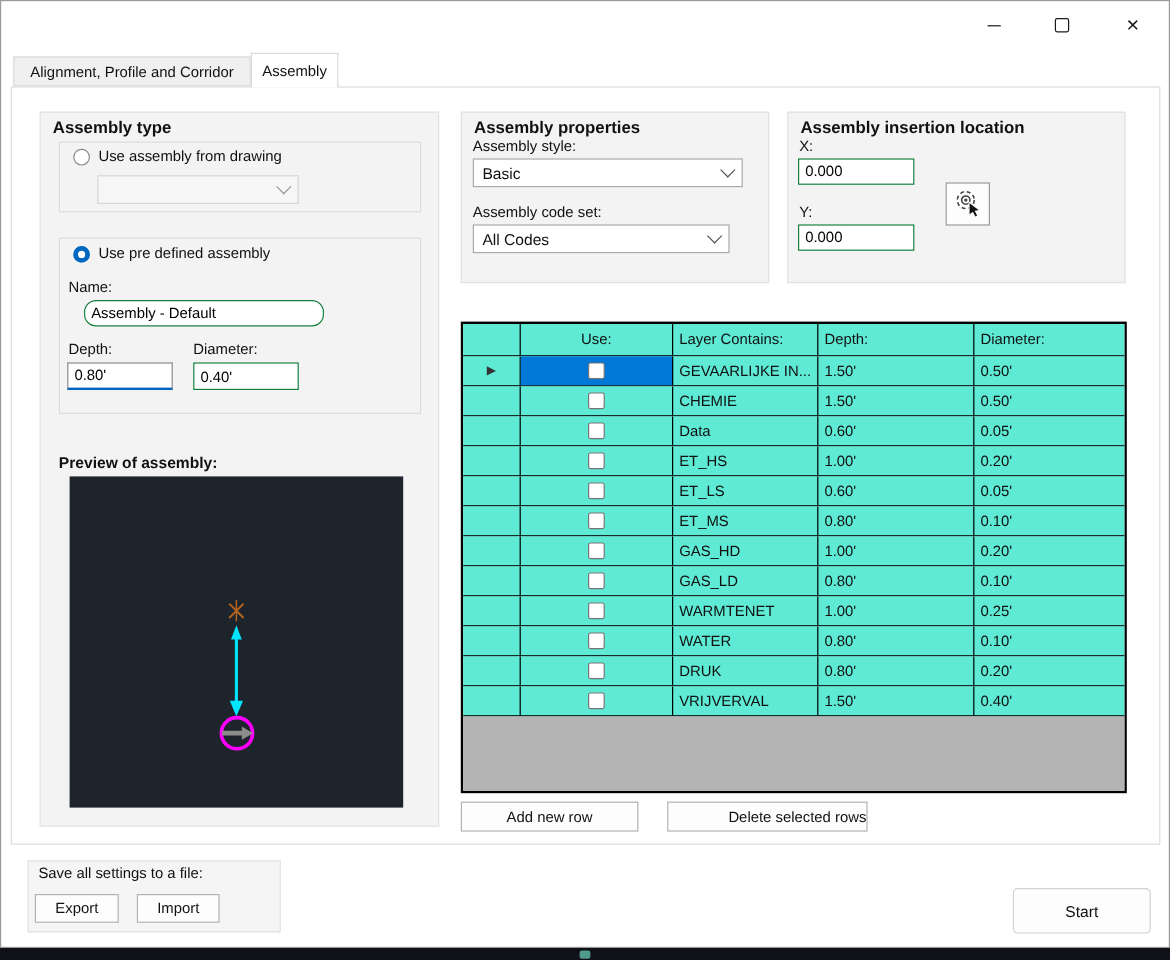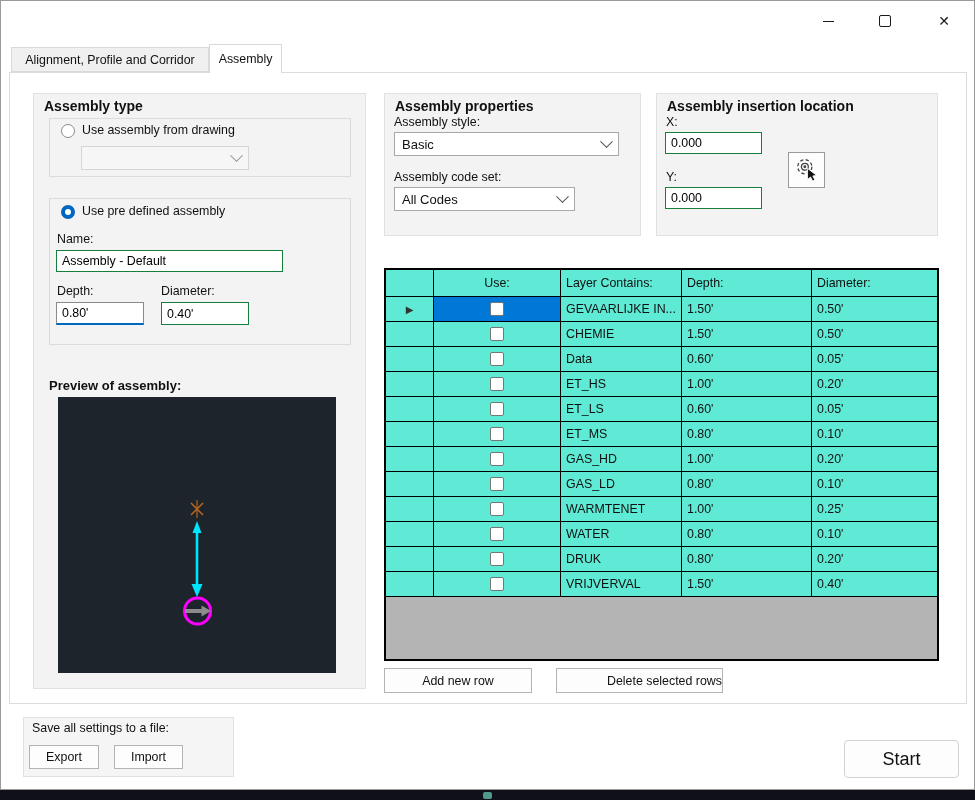--- a/index.html
+++ b/index.html
@@ -40,21 +40,21 @@
         transform:rotate(45deg) translate(-2px,-2px);flex:0 0 auto;}
   .combo.disabled{background:#f6f6f6;border-color:#d6d6d6;}
   .combo.disabled .chev{border-color:#9a9a9a;}
 
   .radio{position:absolute;width:14px;height:14px;border-radius:50%;box-sizing:border-box;z-index:4;}
   .radio.off{border:1px solid #8a8a8a;background:#fff;}
   .radio.on{border:4.5px solid #0067c0;background:#fff;}
 
   .btn{position:absolute;box-sizing:border-box;background:#fdfdfd;border:1px solid #b3b3b3;display:flex;
        align-items:center;justify-content:center;font-size:12.4px;z-index:4;cursor:default;}
-  .start-btn{border-radius:4px;border-color:#d2d2d2;font-size:18px;}
+  .start-btn{border-radius:4px;border-color:#d2d2d2;font-size:13px;}
 
   
   .grid{position:absolute;left:383px;top:267px;width:555px;height:393px;border:2px solid #000;background:#fff;
         display:flex;flex-direction:column;box-sizing:border-box;font-size:12.4px;z-index:4;}
   .ghead,.grow{display:flex;flex:0 0 auto;border-bottom:1px solid #000;background:#5eead4;}
   .ghead{height:26px;}
   .grow{height:24px;}
   .gcell{box-sizing:border-box;border-right:1px solid #000;display:flex;align-items:center;padding:0 5px;
          overflow:hidden;white-space:nowrap;}
   .c-sel{flex:0 0 48px;justify-content:center;padding:0;}
@@ -107,21 +107,21 @@
   <div class="combo disabled" style="left:80px;top:145px;width:168px;height:24px;">
     <span></span>
     <span class="chev"></span>
   </div>
 
   <div class="subbox" style="left:48px;top:197px;width:302px;height:147px;z-index:3"></div>
   <span class="radio on" style="left:60px;top:204px;"></span>
   <span class="lbl" style="left:81px;top:203px;">Use pre defined assembly</span>
 
   <span class="lbl" style="left:56px;top:231px;">Name:</span>
-  <input class="tf" style="left: 55px; top: 249px; width: 227px; height: 22px;" readonly="" value="Assembly - Default">
+  <input class="tf" style="left: 69px; top: 249px; width: 200px; height: 22px; border-radius: 10px;" readonly="" value="Assembly - Default">
 
   <span class="lbl" style="left:56px;top:283px;">Depth:</span>
   <span class="lbl" style="left:160px;top:283px;">Diameter:</span>
   <input class="tf focus" style="left: 55px; top: 301px; width: 88px; height: 23px;" readonly="" value="0.80'">
   <input class="tf" style="left: 160px; top: 301px; width: 88px; height: 23px;" readonly="" value="0.40'">
 
   <span class="lbl bold" style="left:48px;top:377px;">Preview of assembly:</span>
 
   <svg class="preview" width="278" height="276" viewBox="0 0 278 276" style="background:#1e242c">
     <g>
@@ -143,21 +143,21 @@
 
   <div class="gb" style="left:383px;top:92px;width:257px;height:143px;">
     <span class="gb-title">Assembly properties</span>
   </div>
   <span class="lbl" style="left:393px;top:114px;">Assembly style:</span>
   <div class="combo" style="left:393px;top:131px;width:225px;height:24px;">
     <span>Basic</span>
     <span class="chev"></span>
   </div>
   <span class="lbl" style="left:393px;top:169px;">Assembly code set:</span>
-  <div class="combo" style="left:393px;top:186px;width:181px;height:24px;">
+  <div class="combo" style="left:393px;top:186px;width:214px;height:24px;">
     <span>All Codes</span>
     <span class="chev"></span>
   </div>
 
   <div class="gb" style="left:655px;top:92px;width:282px;height:143px;">
     <span class="gb-title">Assembly insertion location</span>
   </div>
   <span class="lbl" style="left:665px;top:114px;">X:</span>
   <input class="tf" style="left: 664px; top: 131px; width: 97px; height: 22px;" readonly="" value="0.000">
   <div class="pickbtn">

